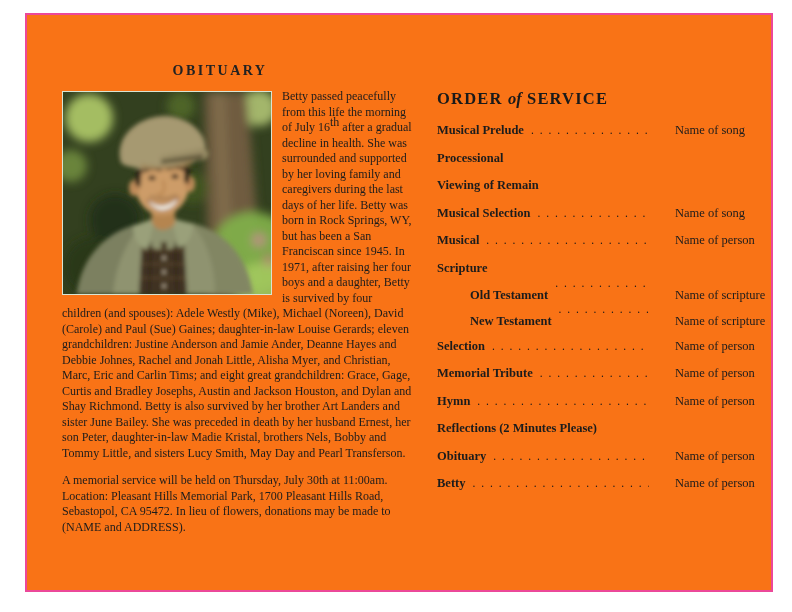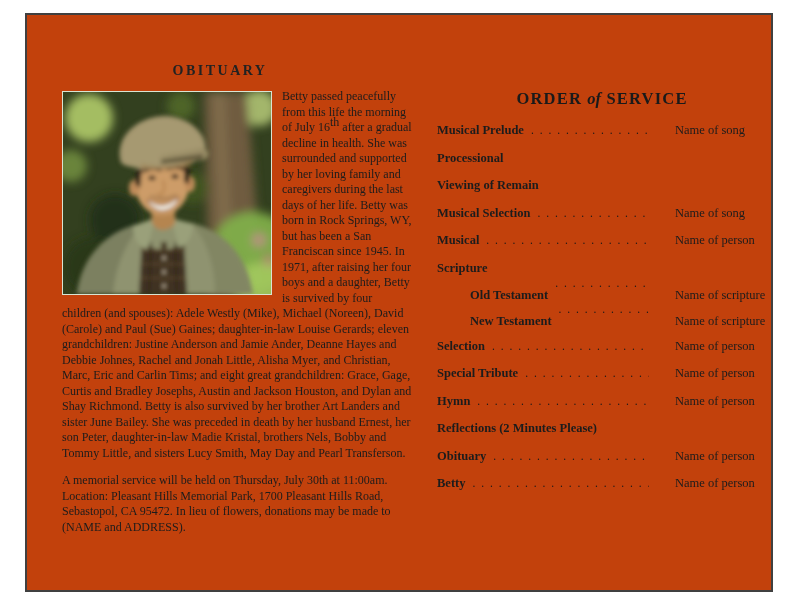--- a/index.html
+++ b/index.html
@@ -3,40 +3,40 @@
 <meta charset="utf-8">
 <style>
   html,body{margin:0;padding:0;}
   body{
     width:792px;height:612px;position:relative;background:#ffffff;
     font-family:"Liberation Serif", serif;color:#1c1c1c;
     -webkit-font-smoothing:antialiased;
   }
   .page{
     position:absolute;left:25px;top:13px;width:744px;height:575px;
-    border:2px solid #404040;background:#c2410c;overflow:hidden;
+    border:2px solid #ec4899;background:#f97316;overflow:hidden;
   }
   
   .obit-col{position:absolute;left:35px;top:48px;width:352px;}
   .obit-title{
     margin:0 0 10px 0;width:316px;text-align:center;
     font-size:14px;font-weight:bold;letter-spacing:2.5px;color:#222;
   }
   .obit-p{margin:0;font-size:12px;line-height:15.5px;text-align:left;}
   .obit-p sup{font-size:12px;line-height:0;}
   .obit-p2{margin-top:12px;}
   .photo-wrap{
     float:left;width:208px;height:202px;margin:2px 10px 4px 0;
     border:1px solid #d9e4d2;box-sizing:content-box;background:#33401f;
   }
   .photo-wrap svg{display:block;}
   
   .order-col{position:absolute;left:410px;top:74px;width:330px;}
   .order-title{
-    margin:0 0 14px 0;text-align:center;font-size:16.5px;font-weight:bold;
+    margin:0 0 14px 0;text-align:left;font-size:16.5px;font-weight:bold;
     letter-spacing:1.2px;color:#1a1a1a;
   }
   .order-title .of{font-style:italic;letter-spacing:0;}
   .os-row{display:flex;align-items:baseline;font-size:12.5px;line-height:15px;margin-bottom:12.5px;}
   .os-row .lead{flex:0 0 212px;display:flex;align-items:flex-start;overflow:hidden;}
   .os-label{font-weight:bold;white-space:nowrap;}
   .dots{
     flex:1;overflow:hidden;white-space:nowrap;margin-left:7px;
     font-size:11.5px;letter-spacing:1.5px;color:#1a1a1a;
   }
@@ -202,21 +202,21 @@
     <div class="os-row">
       <div class="lead">
           <span class="os-label">Selection</span>
           <span class="dots">. . . . . . . . . . . . . . . . . . . . . . . . . . . . . . . . . . . . . . . . . . . . . .</span>
         </div>
       <span class="os-value">Name of person</span>
     </div>
 
     <div class="os-row">
       <div class="lead">
-          <span class="os-label">Special Tribute</span>
+          <span class="os-label">Memorial Tribute</span>
           <span class="dots">. . . . . . . . . . . . . . . . . . . . . . . . . . . . . . . . . . . . . . . . . . . . . .</span>
         </div>
       <span class="os-value">Name of person</span>
     </div>
 
     <div class="os-row">
       <div class="lead">
           <span class="os-label">Hymn</span>
           <span class="dots">. . . . . . . . . . . . . . . . . . . . . . . . . . . . . . . . . . . . . . . . . . . . . .</span>
         </div>

